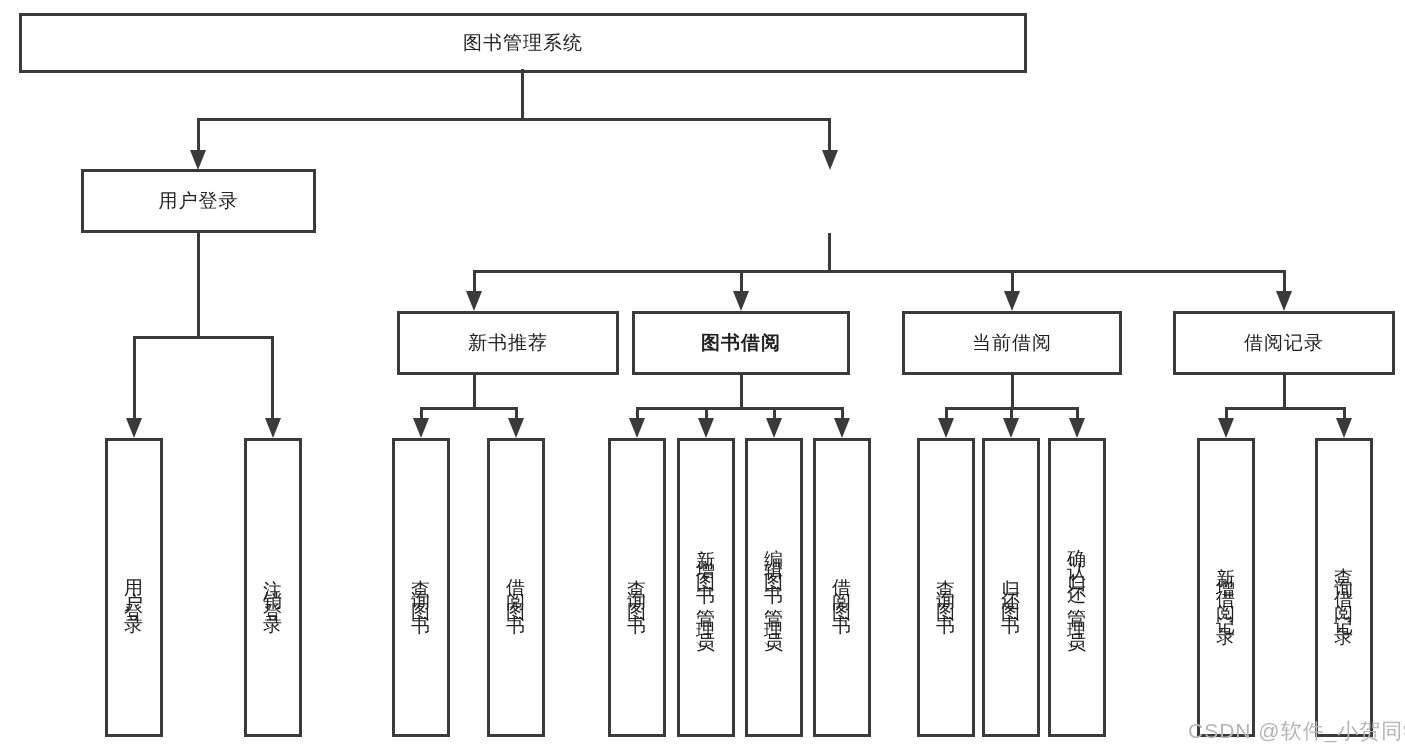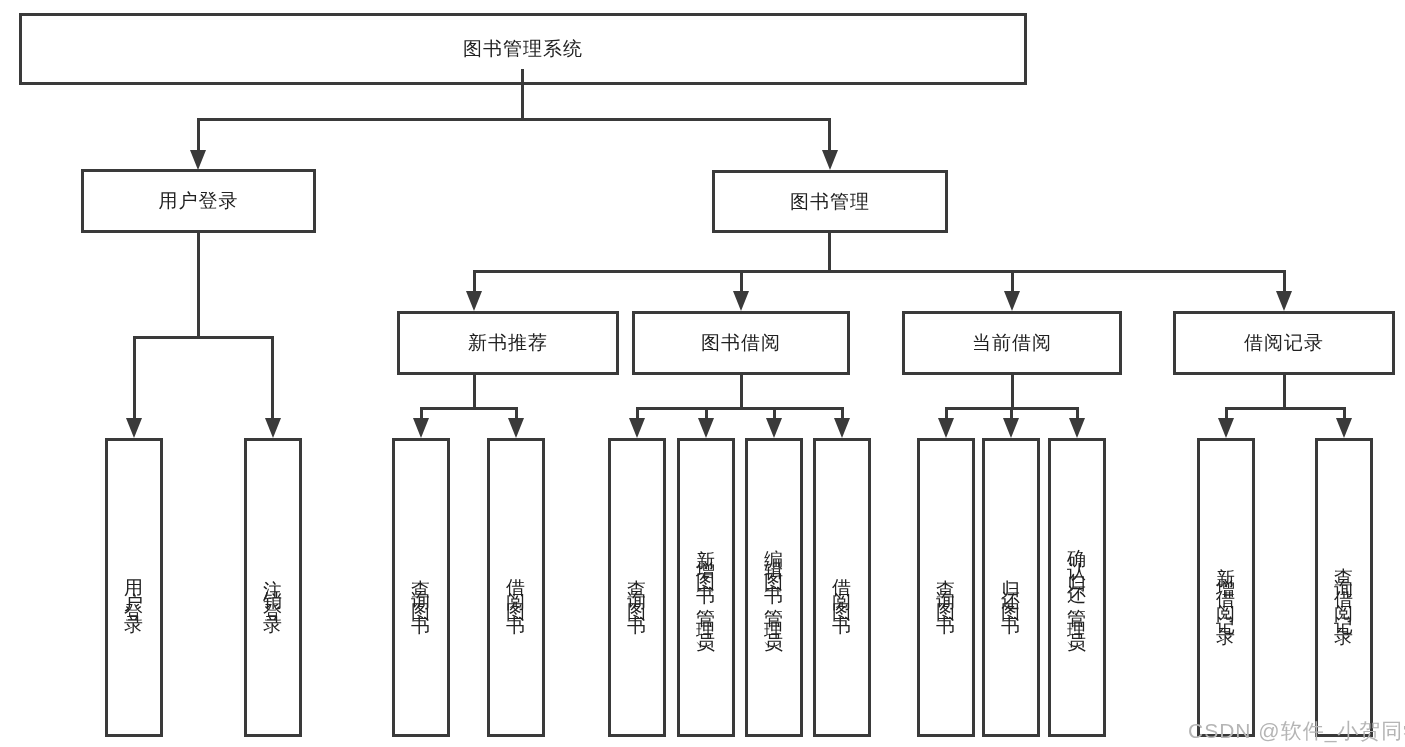--- a/index.html
+++ b/index.html
@@ -33,52 +33,51 @@
   .watermark{
     position:absolute;left:1188px;top:717px;font-size:21px;
     color:var(--watermark);white-space:nowrap;letter-spacing:1px;
   }
 </style>
 </head>
 <body>
 
 <div class="canvas">
 
-  <div class="box" style="left:19px;top:13px;width:1008px;height:72px;">图书管理系统</div>
+  <div class="box" style="left:19px;top:13px;width:1008px;height:60px;">图书管理系统</div>
 
   <div class="vline" style="left:521px;top:69px;height:52px;"></div>
   <div class="hline" style="left:197px;top:118px;width:634px;"></div>
   <div class="vline" style="left:197px;top:118px;height:34px;"></div>
   <div class="vline" style="left:828px;top:118px;height:34px;"></div>
   <div class="arrow" style="left:190px;top:150px;"></div>
   <div class="arrow" style="left:822px;top:150px;"></div>
 
   <div class="box" style="left:81px;top:169px;width:235px;height:64px;">用户登录</div>
-  <div class="box" style="left:712px;top:170px;width:236px;height:63px;">图书管理</div>
 
   <div class="vline" style="left:197px;top:233px;height:106px;"></div>
   <div class="hline" style="left:133px;top:336px;width:141px;"></div>
   <div class="vline" style="left:133px;top:336px;height:84px;"></div>
   <div class="vline" style="left:271px;top:336px;height:84px;"></div>
   <div class="arrow" style="left:126px;top:418px;"></div>
   <div class="arrow" style="left:265px;top:418px;"></div>
 
   <div class="vline" style="left:828px;top:233px;height:40px;"></div>
   <div class="hline" style="left:473px;top:270px;width:813px;"></div>
   <div class="vline" style="left:473px;top:270px;height:23px;"></div>
   <div class="vline" style="left:740px;top:270px;height:23px;"></div>
   <div class="vline" style="left:1011px;top:270px;height:23px;"></div>
   <div class="vline" style="left:1283px;top:270px;height:23px;"></div>
   <div class="arrow" style="left:466px;top:291px;"></div>
   <div class="arrow" style="left:733px;top:291px;"></div>
   <div class="arrow" style="left:1004px;top:291px;"></div>
   <div class="arrow" style="left:1276px;top:291px;"></div>
 
   <div class="box" style="left:363px;top:311px;width:222px;height:64px;margin-left:34px;">新书推荐</div>
-  <div class="box" style="left:632px;top:311px;width:218px;height:64px;">图书借阅</div>
+  <div class="box" style="left:632px;top:311px;width:218px;height:64px;font-weight:bold;">图书借阅</div>
   <div class="box" style="left:902px;top:311px;width:220px;height:64px;">当前借阅</div>
   <div class="box" style="left:1173px;top:311px;width:222px;height:64px;">借阅记录</div>
 
   <div class="vline" style="left:473px;top:375px;height:35px;"></div>
   <div class="hline" style="left:420px;top:407px;width:98px;"></div>
   <div class="vline" style="left:420px;top:407px;height:13px;"></div>
   <div class="vline" style="left:515px;top:407px;height:13px;"></div>
   <div class="arrow" style="left:413px;top:418px;"></div>
   <div class="arrow" style="left:508px;top:418px;"></div>
 

